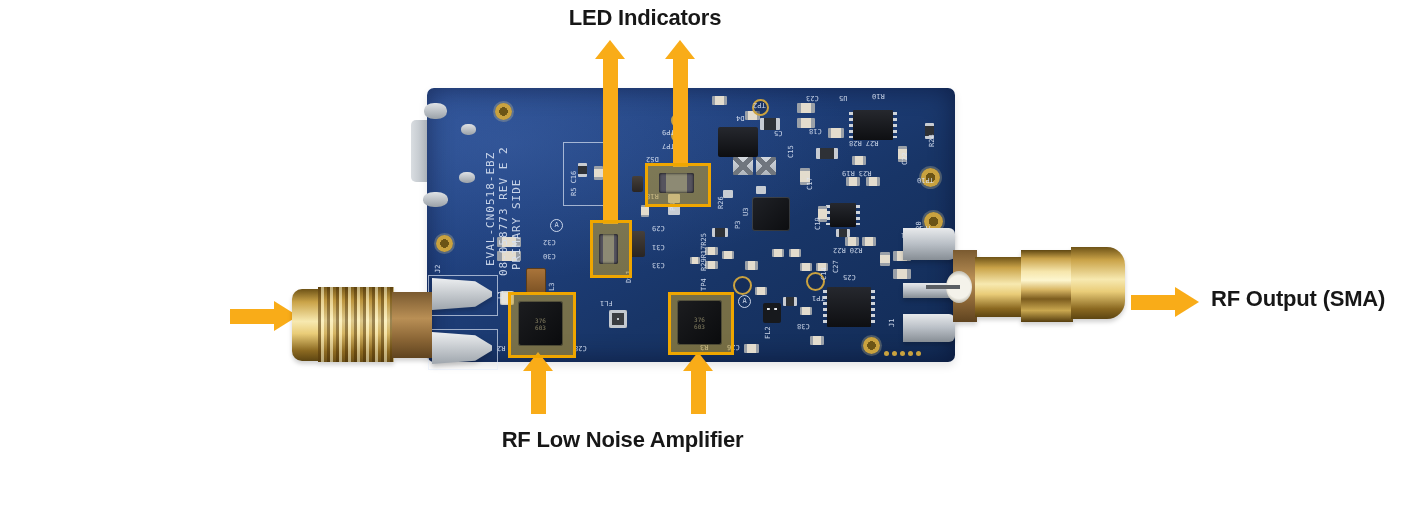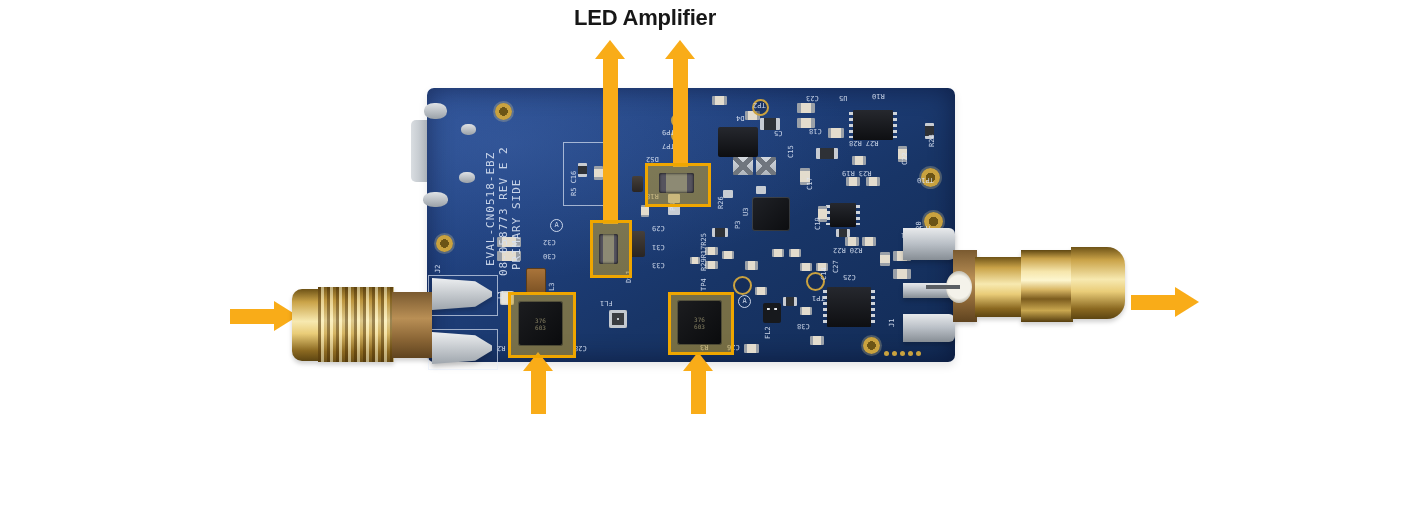--- a/index.html
+++ b/index.html
@@ -294,17 +294,19 @@
   </div>
   <div>
     <div class="shaft-h" style="left:230px;top:309px;width:44px;"></div>
     <div class="head-right" style="left:274px;top:301px;"></div>
   </div>
   <div>
     <div class="shaft-h" style="left:1131px;top:295px;width:44px;"></div>
     <div class="head-right" style="left:1175px;top:287px;"></div>
   </div>
 
-  <div class="label label-led">LED Amplifier</div>
+  <div class="label label-led">LED Indicators</div>
+  <div class="label label-rf-out">RF Output (SMA)</div>
   <div class="label label-amp">
+    <div>RF Low Noise Amplifier</div>
   </div>
 
 </div>
 
 </body></html>

